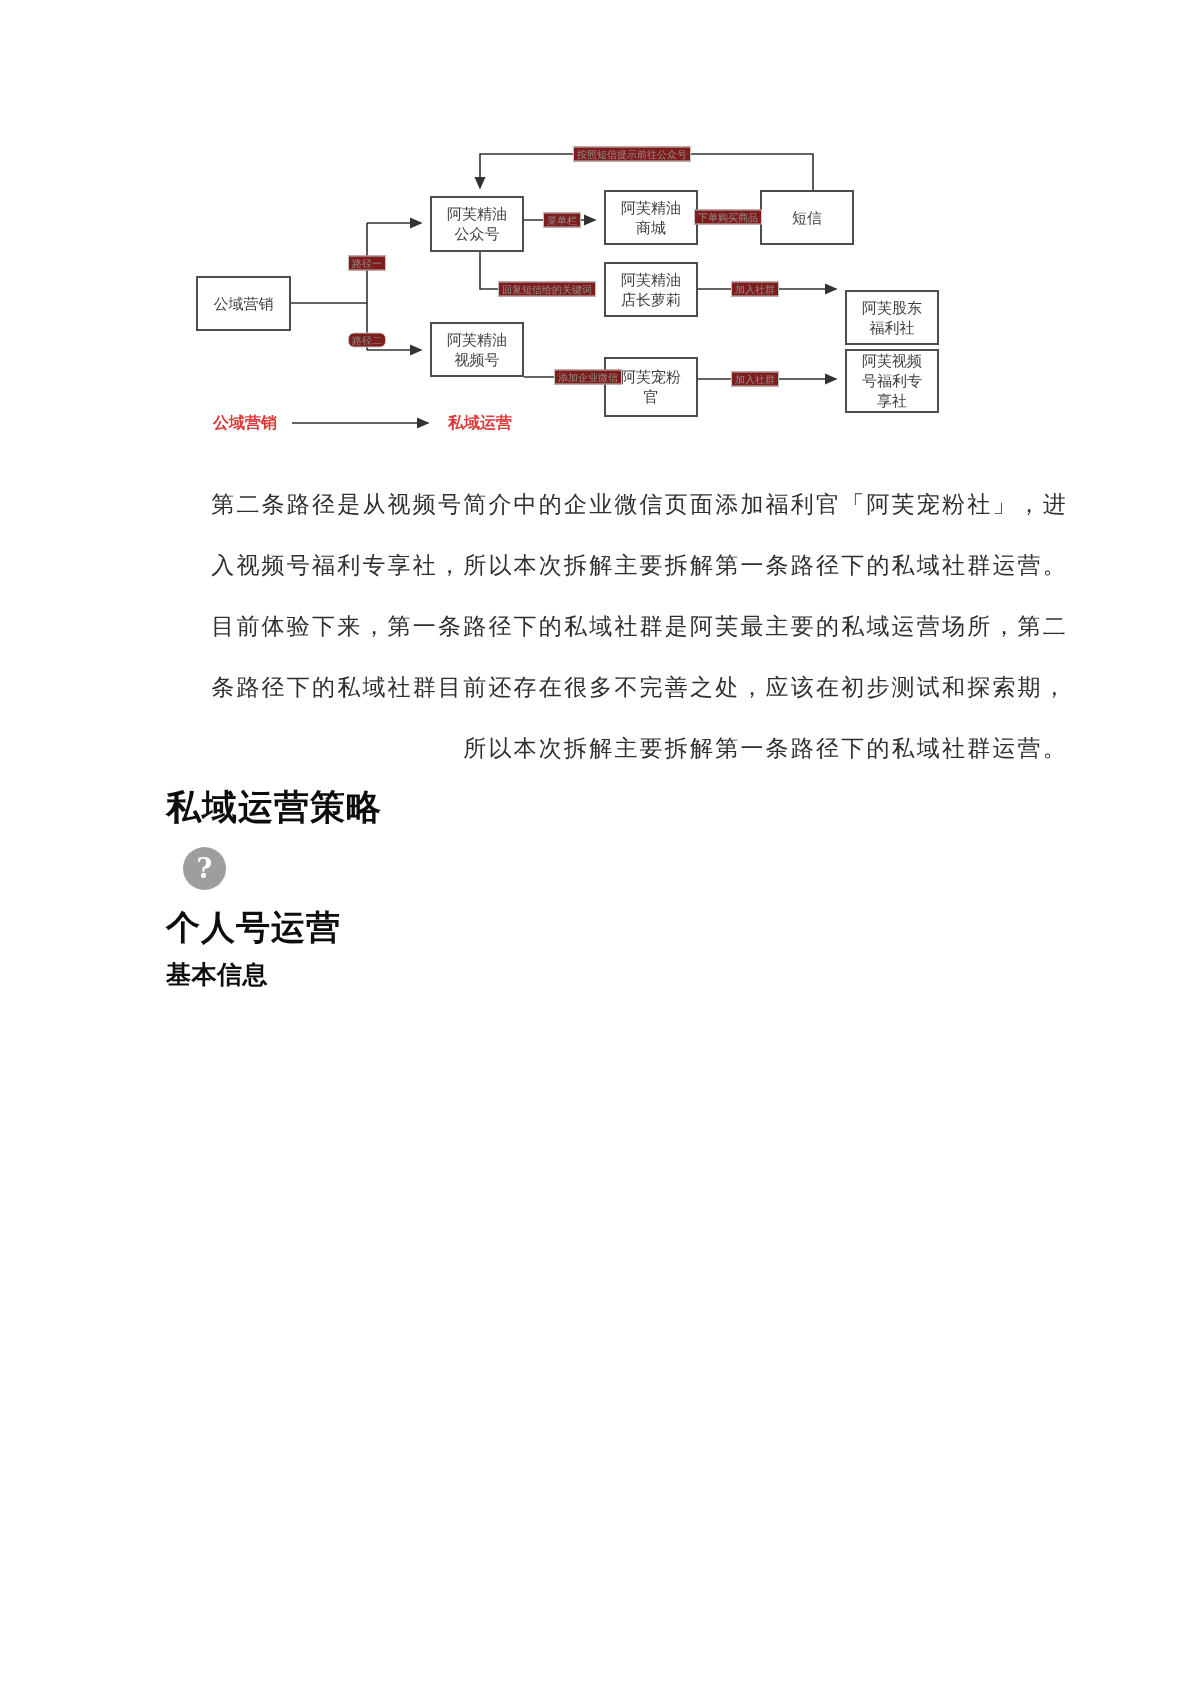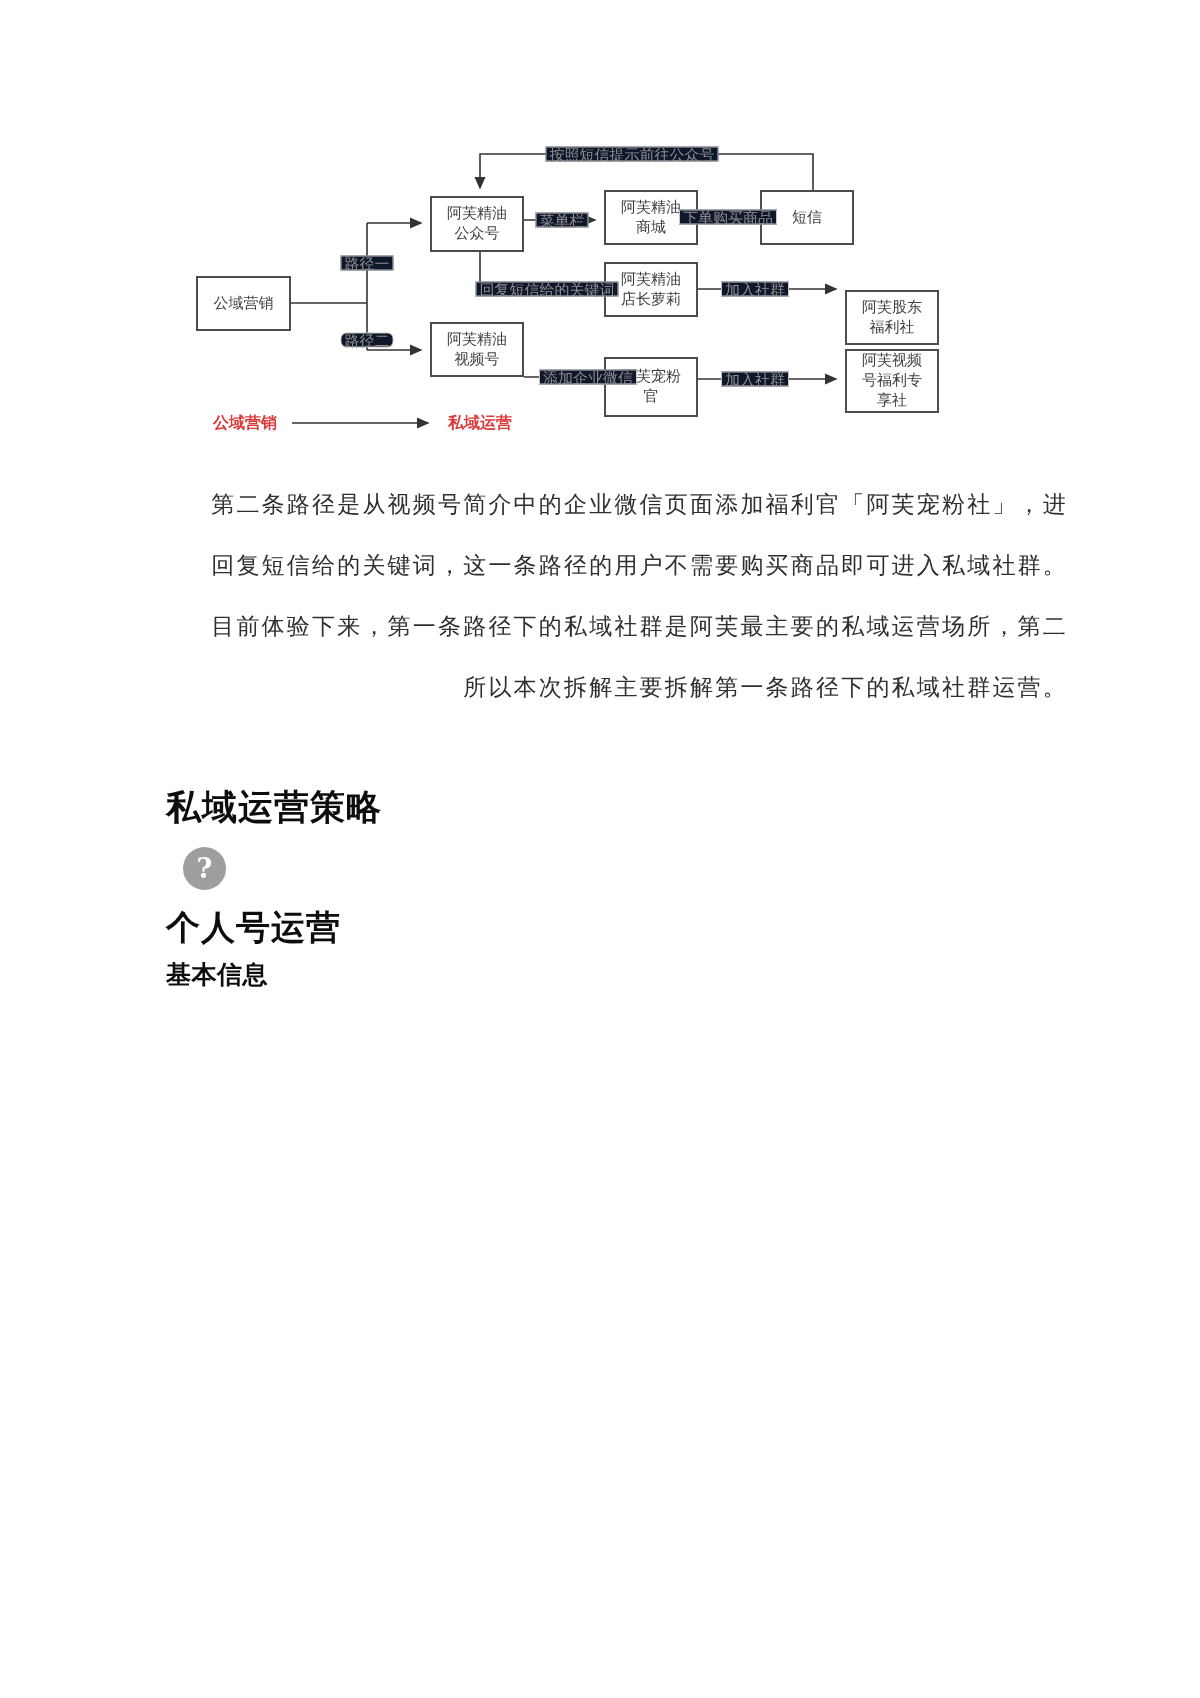--- a/index.html
+++ b/index.html
@@ -20,29 +20,28 @@
     background: #ffffff;
     border: 2px solid #4d4d4d;
     color: #3f3f3f;
     font-size: 15px;
     line-height: 1.32;
     display: flex;
     align-items: center;
     justify-content: center;
     text-align: center;
     white-space: pre-line;
-    font-family: Liberation Serif, serif;
   }
   .edge-label {
     position: absolute;
     transform: translate(-50%, -50%);
-    background: #0f172a;
+    background: #7f1d1d;
     border: 1px solid #c6c6c6;
     color: #8f8f8f;
-    font-size: 15px;
+    font-size: 10px;
     line-height: 13px;
     padding: 0 3px;
     white-space: nowrap;
     z-index: 2;
   }
   .legend-text {
     position: absolute;
     color: #dd3b3b;
     font-size: 16px;
     font-weight: bold;
@@ -144,22 +143,23 @@
     <div class="edge-label" style="left:585px; top:149px;">加入社群</div>
     <div class="edge-label" style="left:418px; top:237px;">添加企业微信</div>
     <div class="edge-label" style="left:585px; top:239px;">加入社群</div>
 
     <span class="legend-text" style="left:43px; top:273px;">公域营销</span>
     <span class="legend-text" style="left:278px; top:273px;">私域运营</span>
   </div>
 
   <div class="para">
     <div class="para-line">第二条路径是从视频号简介中的企业微信页面添加福利官「阿芙宠粉社」，进</div>
-    <div class="para-line">回复短信给的关键词，这一条路径的用户不需要购买商品即可进入私域社群。</div>
+    <div class="para-line">入视频号福利专享社，所以本次拆解主要拆解第一条路径下的私域社群运营。</div>
     <div class="para-line">目前体验下来，第一条路径下的私域社群是阿芙最主要的私域运营场所，第二</div>
+    <div class="para-line">条路径下的私域社群目前还存在很多不完善之处，应该在初步测试和探索期，</div>
     <div class="para-line">所以本次拆解主要拆解第一条路径下的私域社群运营。</div>
   </div>
 
   <div class="h-section">私域运营策略</div>
 
   <div class="img-placeholder">
     <span>?</span>
   </div>
 
   <div class="h-sub">个人号运营</div>

